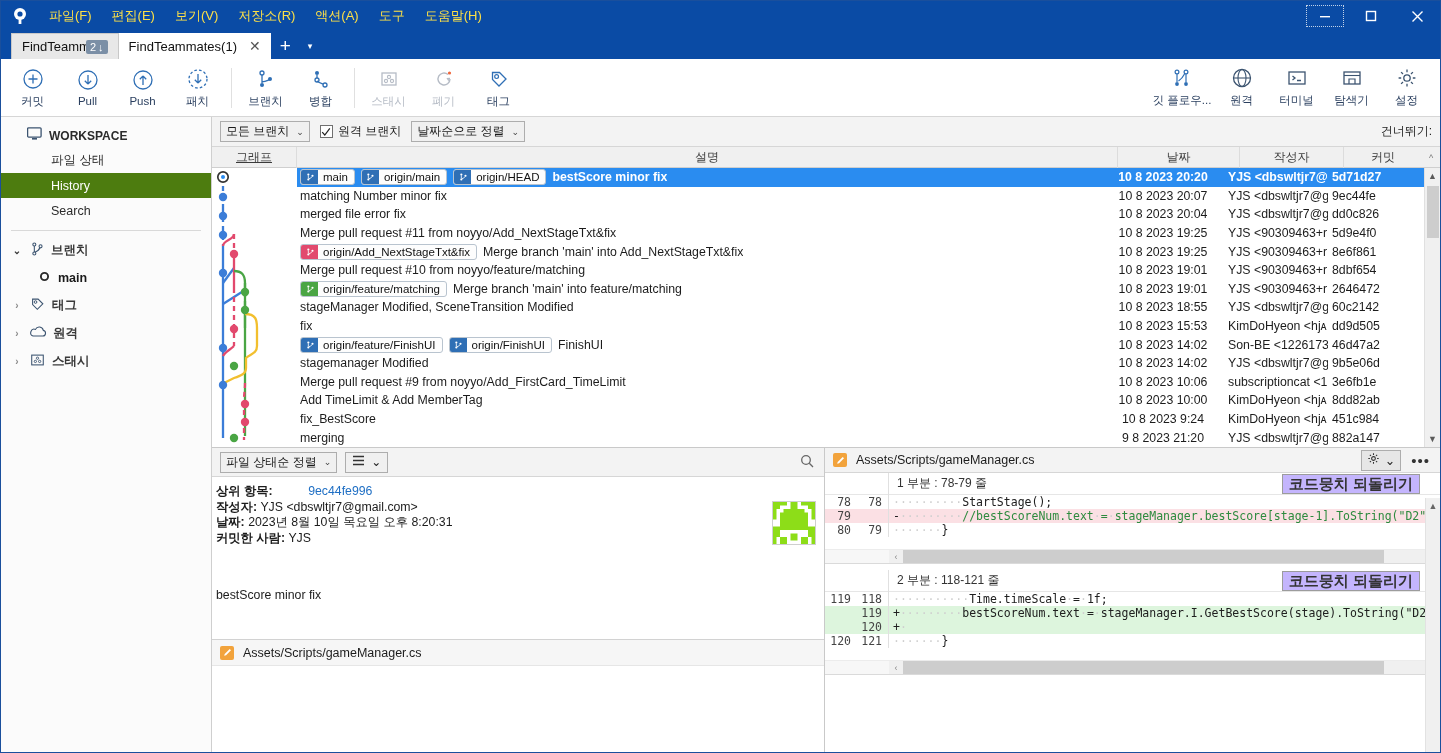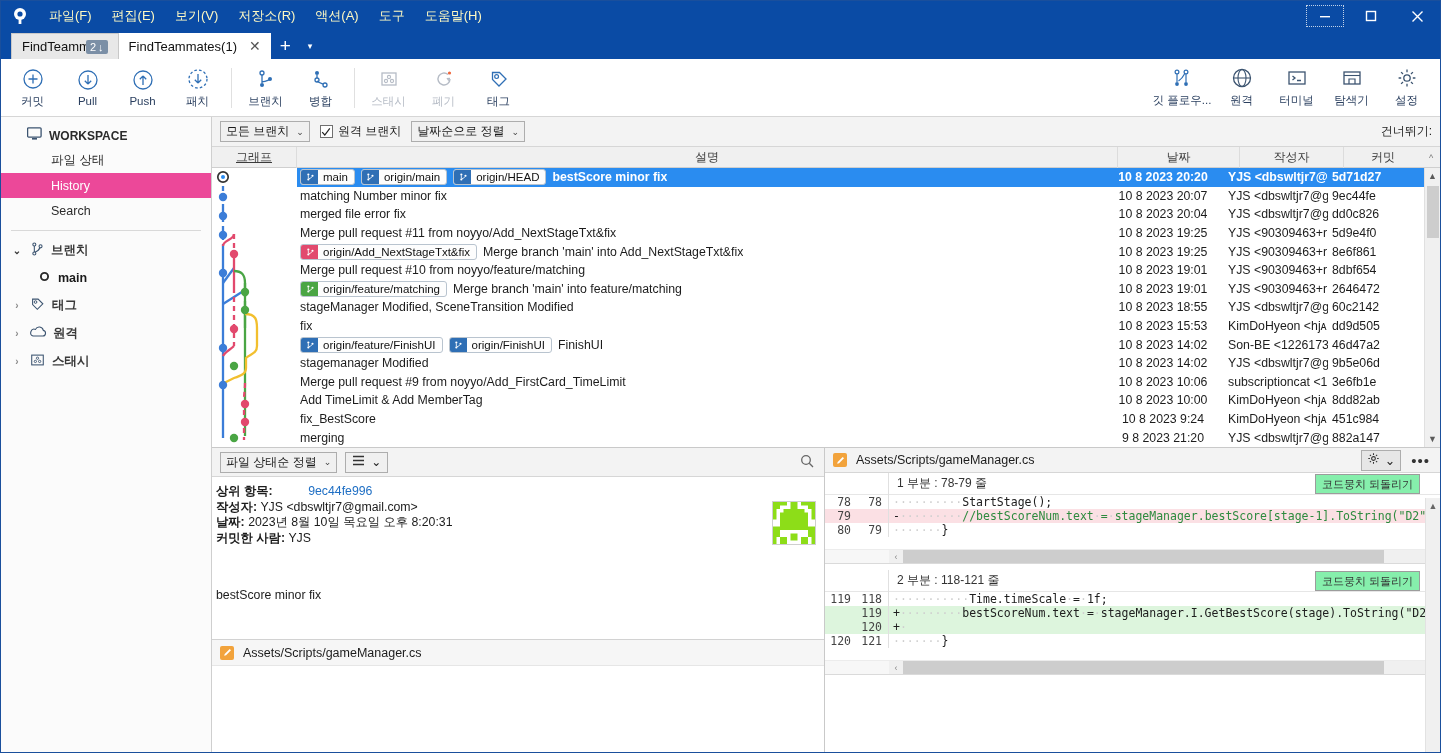--- a/index.html
+++ b/index.html
@@ -13,21 +13,21 @@
   }
   .app { width: 1441px; height: 753px; position: relative; display: flex; flex-direction: column;
          border: 1px solid #1a4f9c; background:#fff; }
 
   
   .titlebar { height: 30px; background: #0a4ba5; display: flex; align-items: center;
               position: relative; flex: 0 0 30px; }
   .logo { width: 38px; display:flex; align-items:center; justify-content:center; }
   .logo svg { display:block; }
   .menubar { display: flex; align-items: center; height: 30px; }
-  .menuitem { color: #fef9c3; font-size: 13px; padding: 4px 10px; white-space: nowrap; cursor: default; }
+  .menuitem { color: #fde047; font-size: 13px; padding: 4px 10px; white-space: nowrap; cursor: default; }
   .wincontrols { position: absolute; right: 0; top: 0; height: 30px; display: flex; }
   .wc { width: 46px; height: 30px; display:flex; align-items:center; justify-content:center; }
   .wc-min { outline: 1px dotted rgba(255,255,255,.75); outline-offset:-5px; }
   .wc svg { display: block; }
   .hamburger { position: absolute; right: 8px; top: 33px; width: 28px; height: 22px;
                display: flex; flex-direction: column; justify-content: center; gap: 3px; align-items: center; }
   .hamburger i { display:block; width: 20px; height: 2px; background: #8fb4e0; }
 
   
   .tabbar { height: 28px; background: #0a4ba5; display: flex; align-items: flex-end;
@@ -57,21 +57,21 @@
 
   
   .main { flex: 1 1 auto; display: flex; min-height: 0; }
 
   
   .sidebar { width: 211px; flex: 0 0 211px; background: #fbfbfb; border-right: 1px solid #cfcfcf;
              display: flex; flex-direction: column; padding-top: 6px; }
   .sb-section { display: flex; align-items: center; gap: 7px; height: 25px; padding-left: 26px;
                 font-weight: bold; color: #2b2b2b; font-size: 12px; }
   .sb-item { height: 25px; display: flex; align-items: center; padding-left: 50px; font-size: 12.5px; color: #2b2b2b; }
-  .sb-item.sel { background: #ec4899; color: #fff; }
+  .sb-item.sel { background: #4d7c0f; color: #fff; }
   .sb-div { height: 1px; background: #d9d9d9; margin: 7px 10px 5px 10px; }
   .sb-tree { display: flex; align-items: center; gap: 6px; height: 28px; padding-left: 10px;
              font-weight: bold; color: #3a3a3a; font-size: 12.5px; }
   .sb-arrow { width: 12px; text-align: center; color: #8a8a8a; font-size: 10px; }
   .sb-arrow.open { color: #333; }
   .sb-branch { height: 27px; display: flex; align-items: center; gap: 8px; padding-left: 38px;
                font-weight: bold; font-size: 12.5px; color: #1b1b1b; }
 
   
   .content { flex: 1 1 auto; display: flex; flex-direction: column; min-width: 0; }
@@ -162,22 +162,22 @@
              align-items: center; gap: 5px; padding: 0 5px; }
   .dots { letter-spacing: 1px; font-size: 15px; color: #333; padding-right: 6px; }
   .diffbody { flex: 1 1 auto; overflow: hidden; background: #fff; display: flex; flex-direction: column;
               font-family: "DejaVu Sans Mono", monospace; }
   .hunk { border-bottom: 1px solid #dadada; }
   .hunkhead { height: 22px; display: flex; align-items: center; background: #fff;
               border-bottom: 1px solid #e6e6e6; position: relative;
               font-family: "Liberation Sans", sans-serif; font-size: 12px; color: #333; }
   .hunkhead .gut { width: 64px; flex: 0 0 64px; border-right: 1px solid #e0e0e0; height: 22px;}
   .hunkhead .ht { padding-left: 8px; }
-  .revertbtn { position: absolute; right: 20px; top: 1px; height: 20px; background: #86efac;
-               border: 1px solid #9c9c9c; display: flex; align-items: center; padding: 0 6px; font-size: 11px; }
+  .revertbtn { position: absolute; right: 20px; top: 1px; height: 20px; background: #c4b5fd;
+               border: 1px solid #9c9c9c; display: flex; align-items: center; padding: 0 6px; font-size: 15px; font-weight: bold; }
   .dline { display: flex; height: 14px; font-size: 11.5px; line-height: 14px; white-space: pre; }
   .dline .n1, .dline .n2 { width: 32px; flex: 0 0 32px; text-align: right; padding-right: 6px; color: #444;
                            font-family: "DejaVu Sans Mono", monospace; }
   .dline .n2 { border-right: 1px solid #e0e0e0; }
   .dline .code { flex: 1 1 auto; padding-left: 4px; overflow: hidden; color: #202020; }
   .dline.del { background: #fbe0e4; }
   .dline.add { background: #ddf5dd; }
   .dot { color: #cfcfcf; }
   .cmt { color: #2d8a3e; }
   .hscroll { height: 14px; display: flex; align-items: center; background: #f7f7f7;

